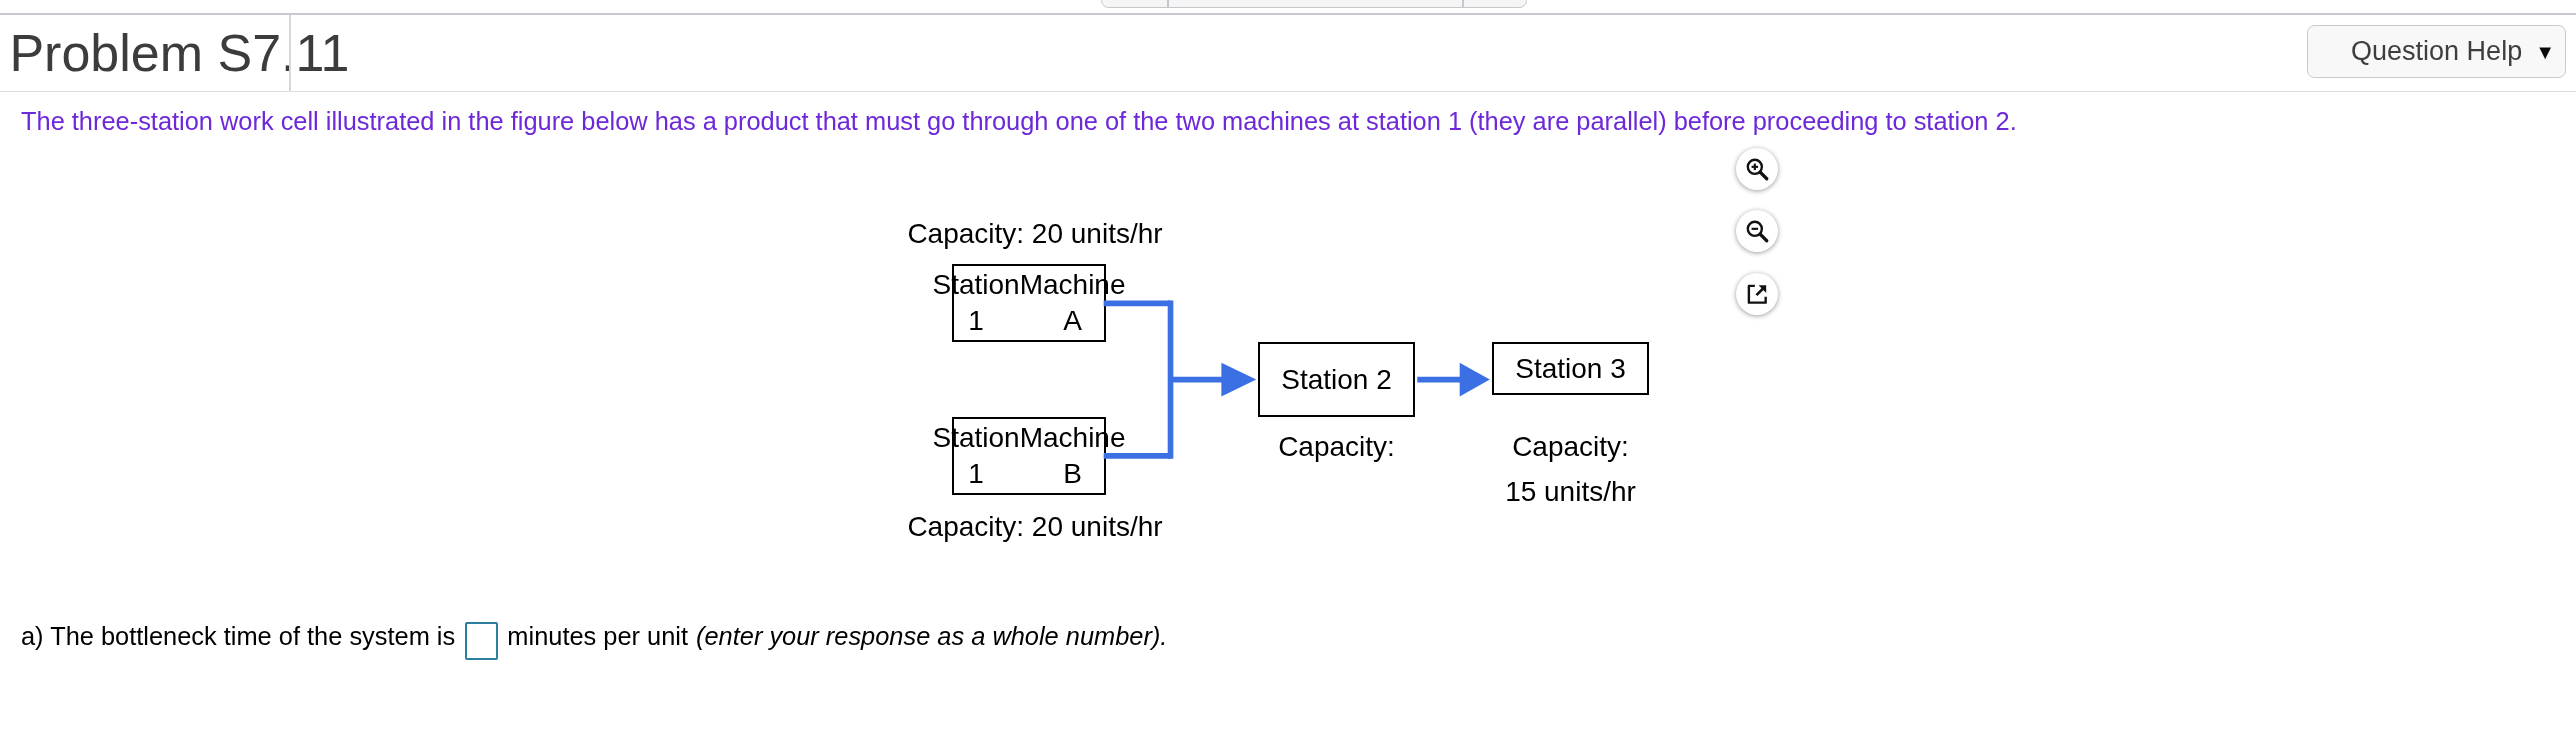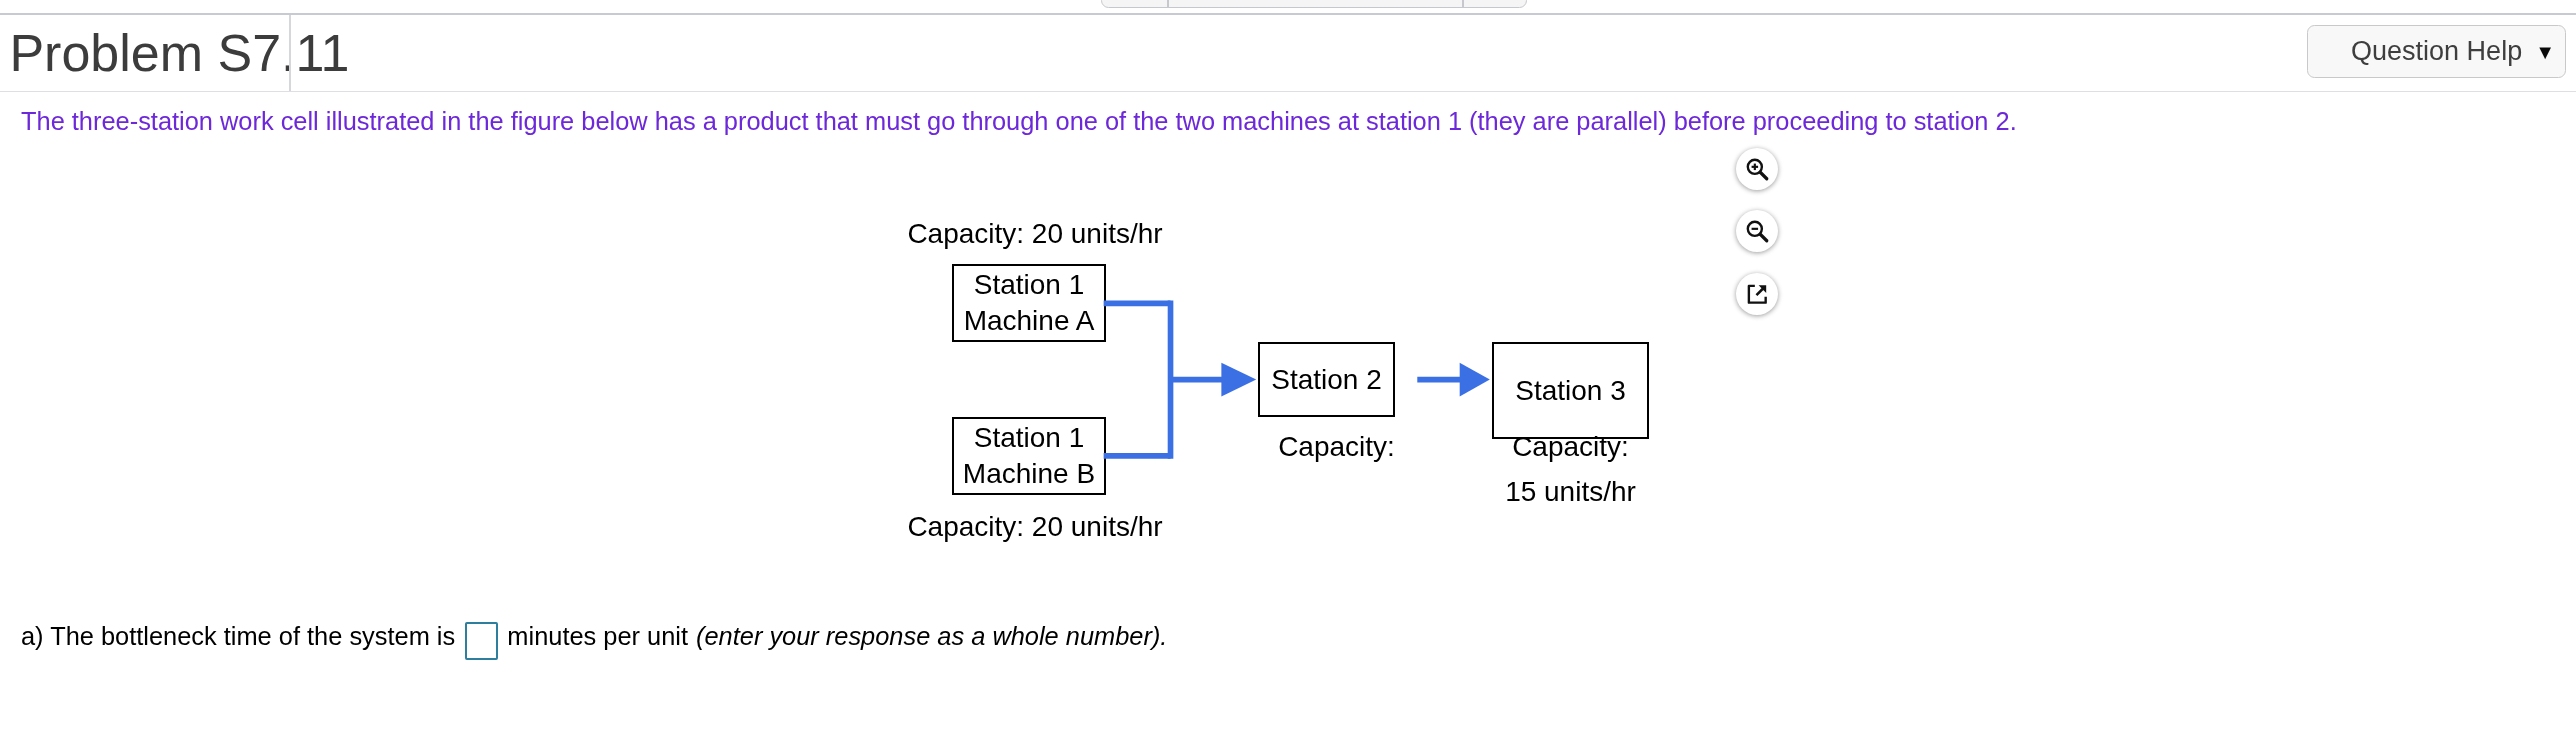--- a/index.html
+++ b/index.html
@@ -69,27 +69,27 @@
   .cap-top    { left: 903px; top: 218px; width: 264px; }
   .cap-bottom { left: 903px; top: 511px; width: 264px; }
   .cap-two-line { line-height: 45px; white-space: normal; }
   .cap-s2 { left: 1233px; top: 424px; width: 207px; }
   .cap-s3 { left: 1467px; top: 424px; width: 207px; }
   .station-box {
     position: absolute;
     border: 2.8px solid #000;
     background: #fff;
     box-sizing: border-box;
-    display: flex; flex-direction: column; align-items: center; justify-content: center;
+    display: flex; align-items: center; justify-content: center;
     font-size: 28px; line-height: 36px; text-align: center;
   }
   .box-a { left: 952px; top: 264px; width: 154px; height: 78px; }
   .box-b { left: 952px; top: 417px; width: 154px; height: 78px; }
-  .box-2 { left: 1258px; top: 342px; width: 137px; height: 75px; }
-  .box-3 { left: 1492px; top: 342px; width: 157px; height: 97px; }
+  .box-2 { left: 1258px; top: 342px; width: 157px; height: 75px; }
+  .box-3 { left: 1492px; top: 342px; width: 157px; height: 53px; }
   .connector-svg { position: absolute; left: 1098px; top: 292px; }
   
   .fig-ctrl {
     position: absolute; left: 1736px;
     width: 42px; height: 42px; border-radius: 50%;
     background: #fff; border: none; padding: 0;
     box-shadow: 0 0.9px 5.7px rgba(0,0,0,0.40);
     display: flex; align-items: center; justify-content: center;
     cursor: pointer;
   }

